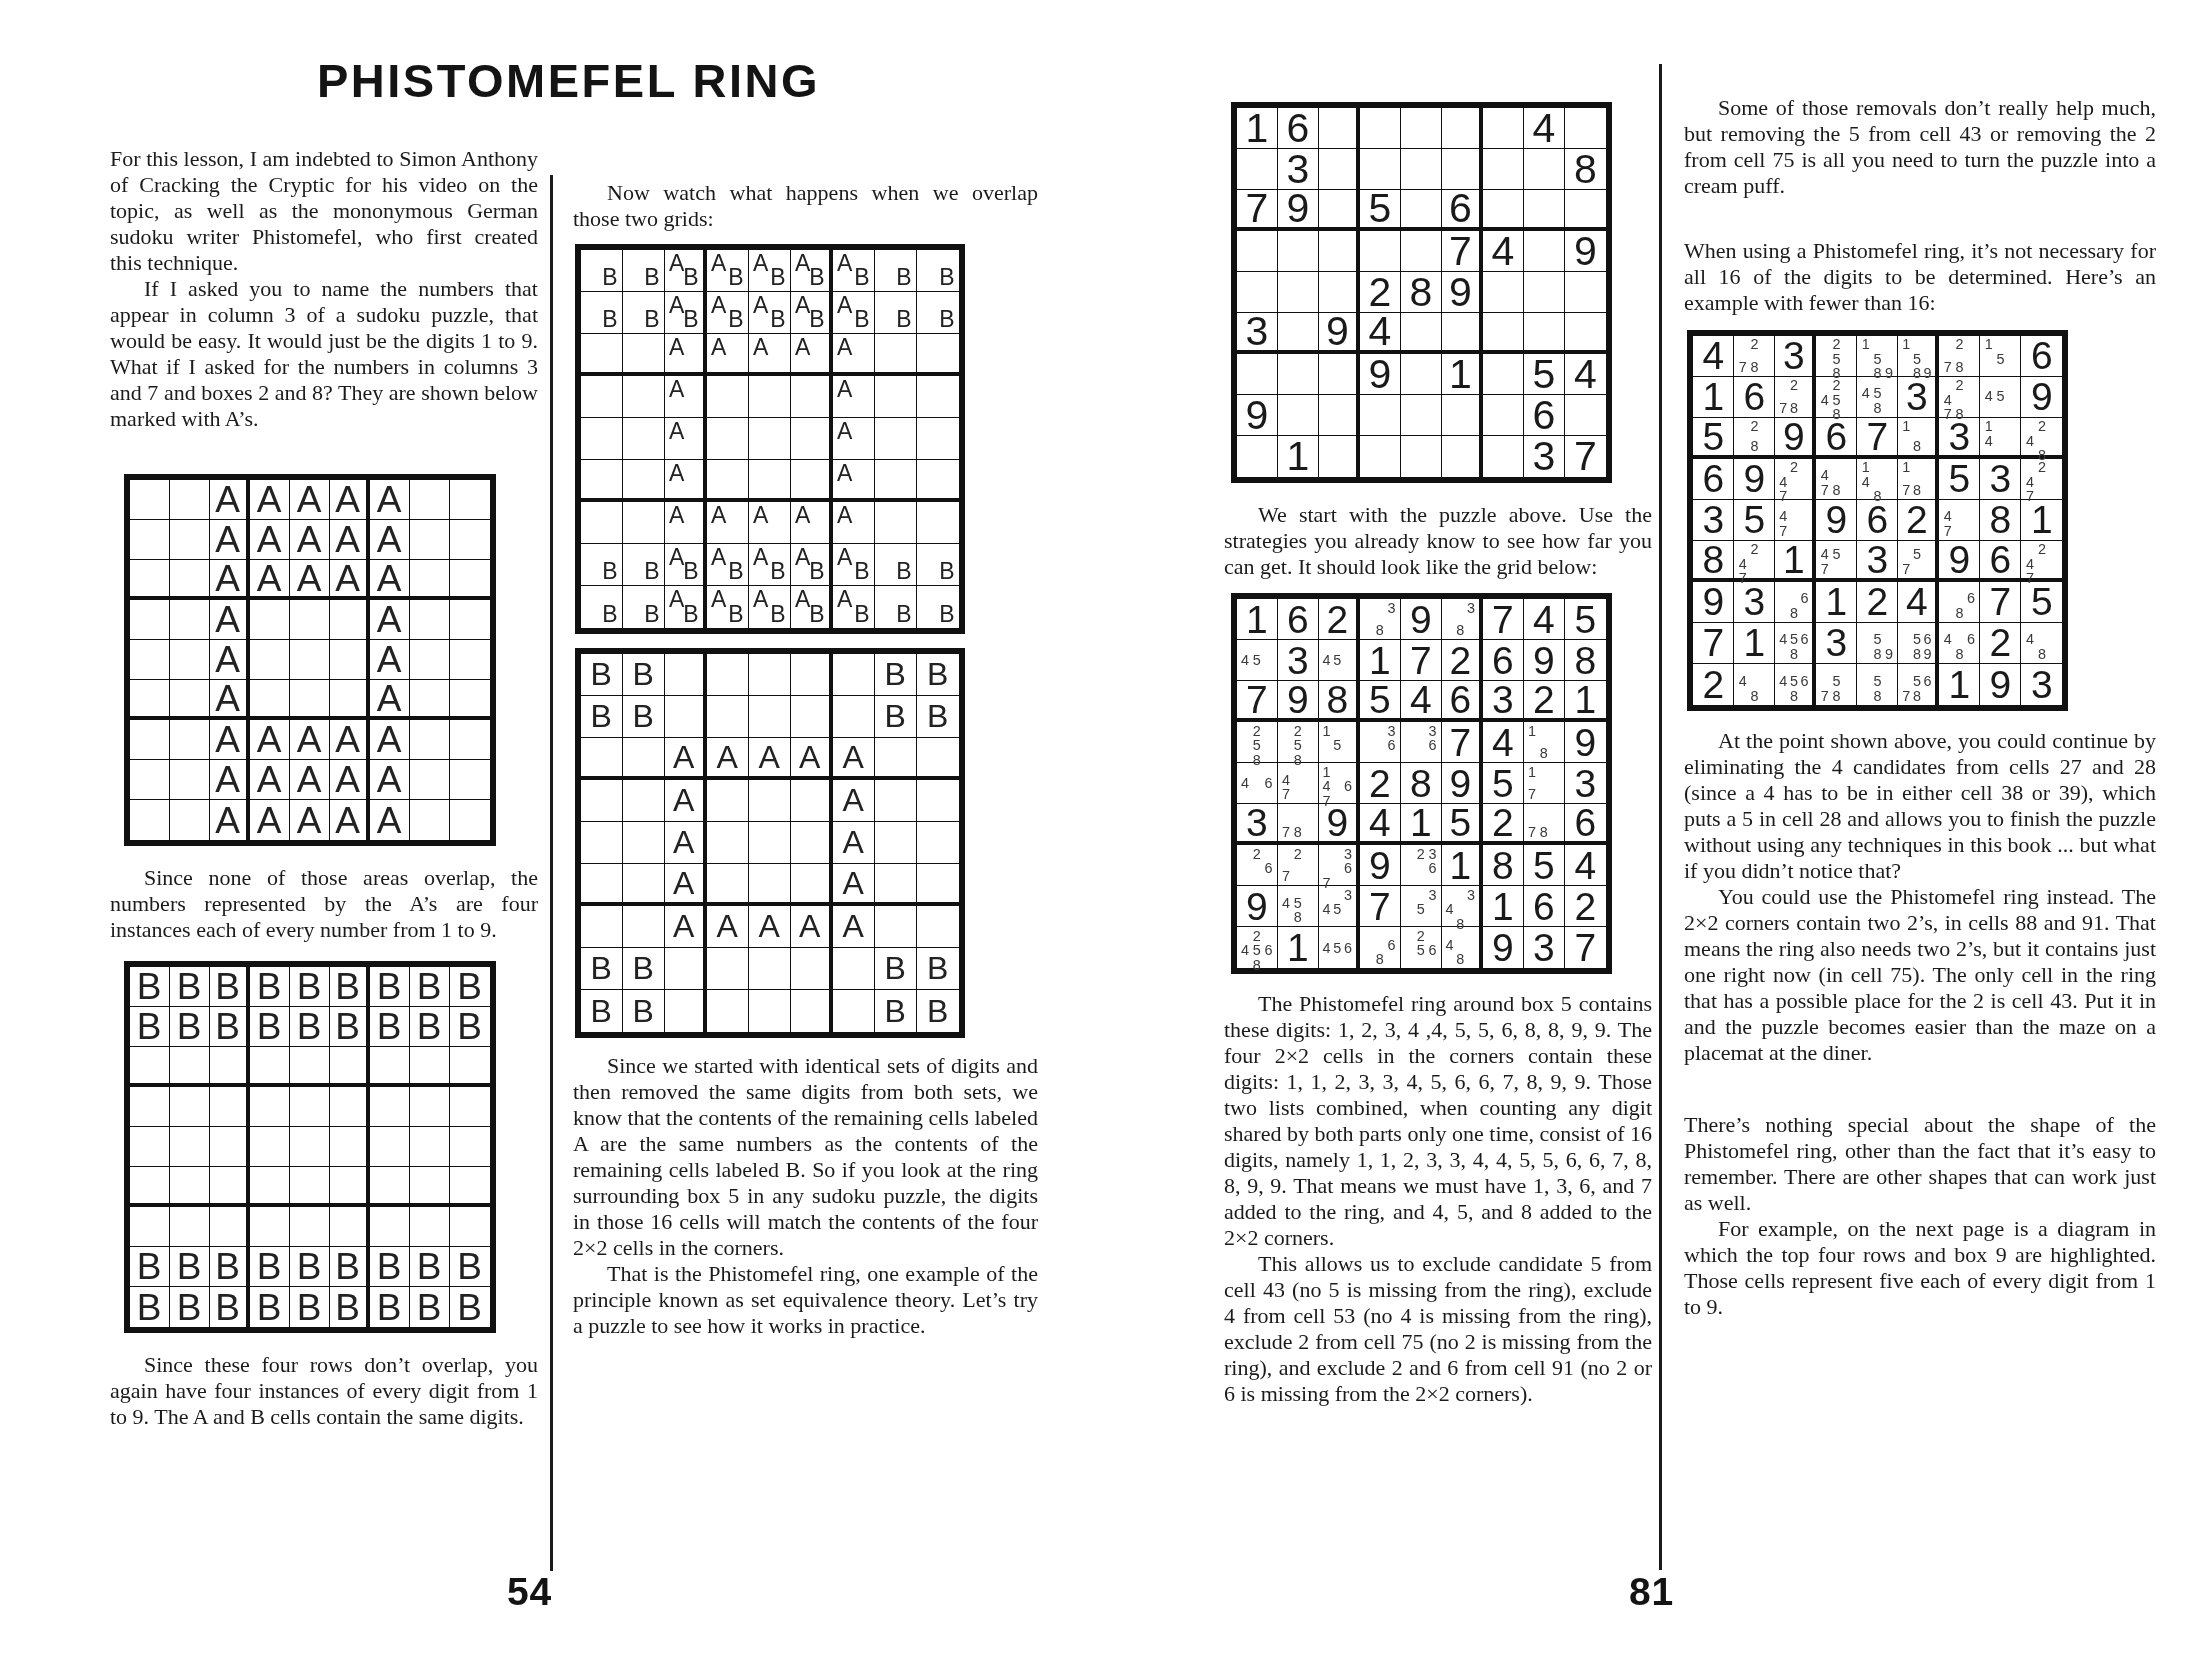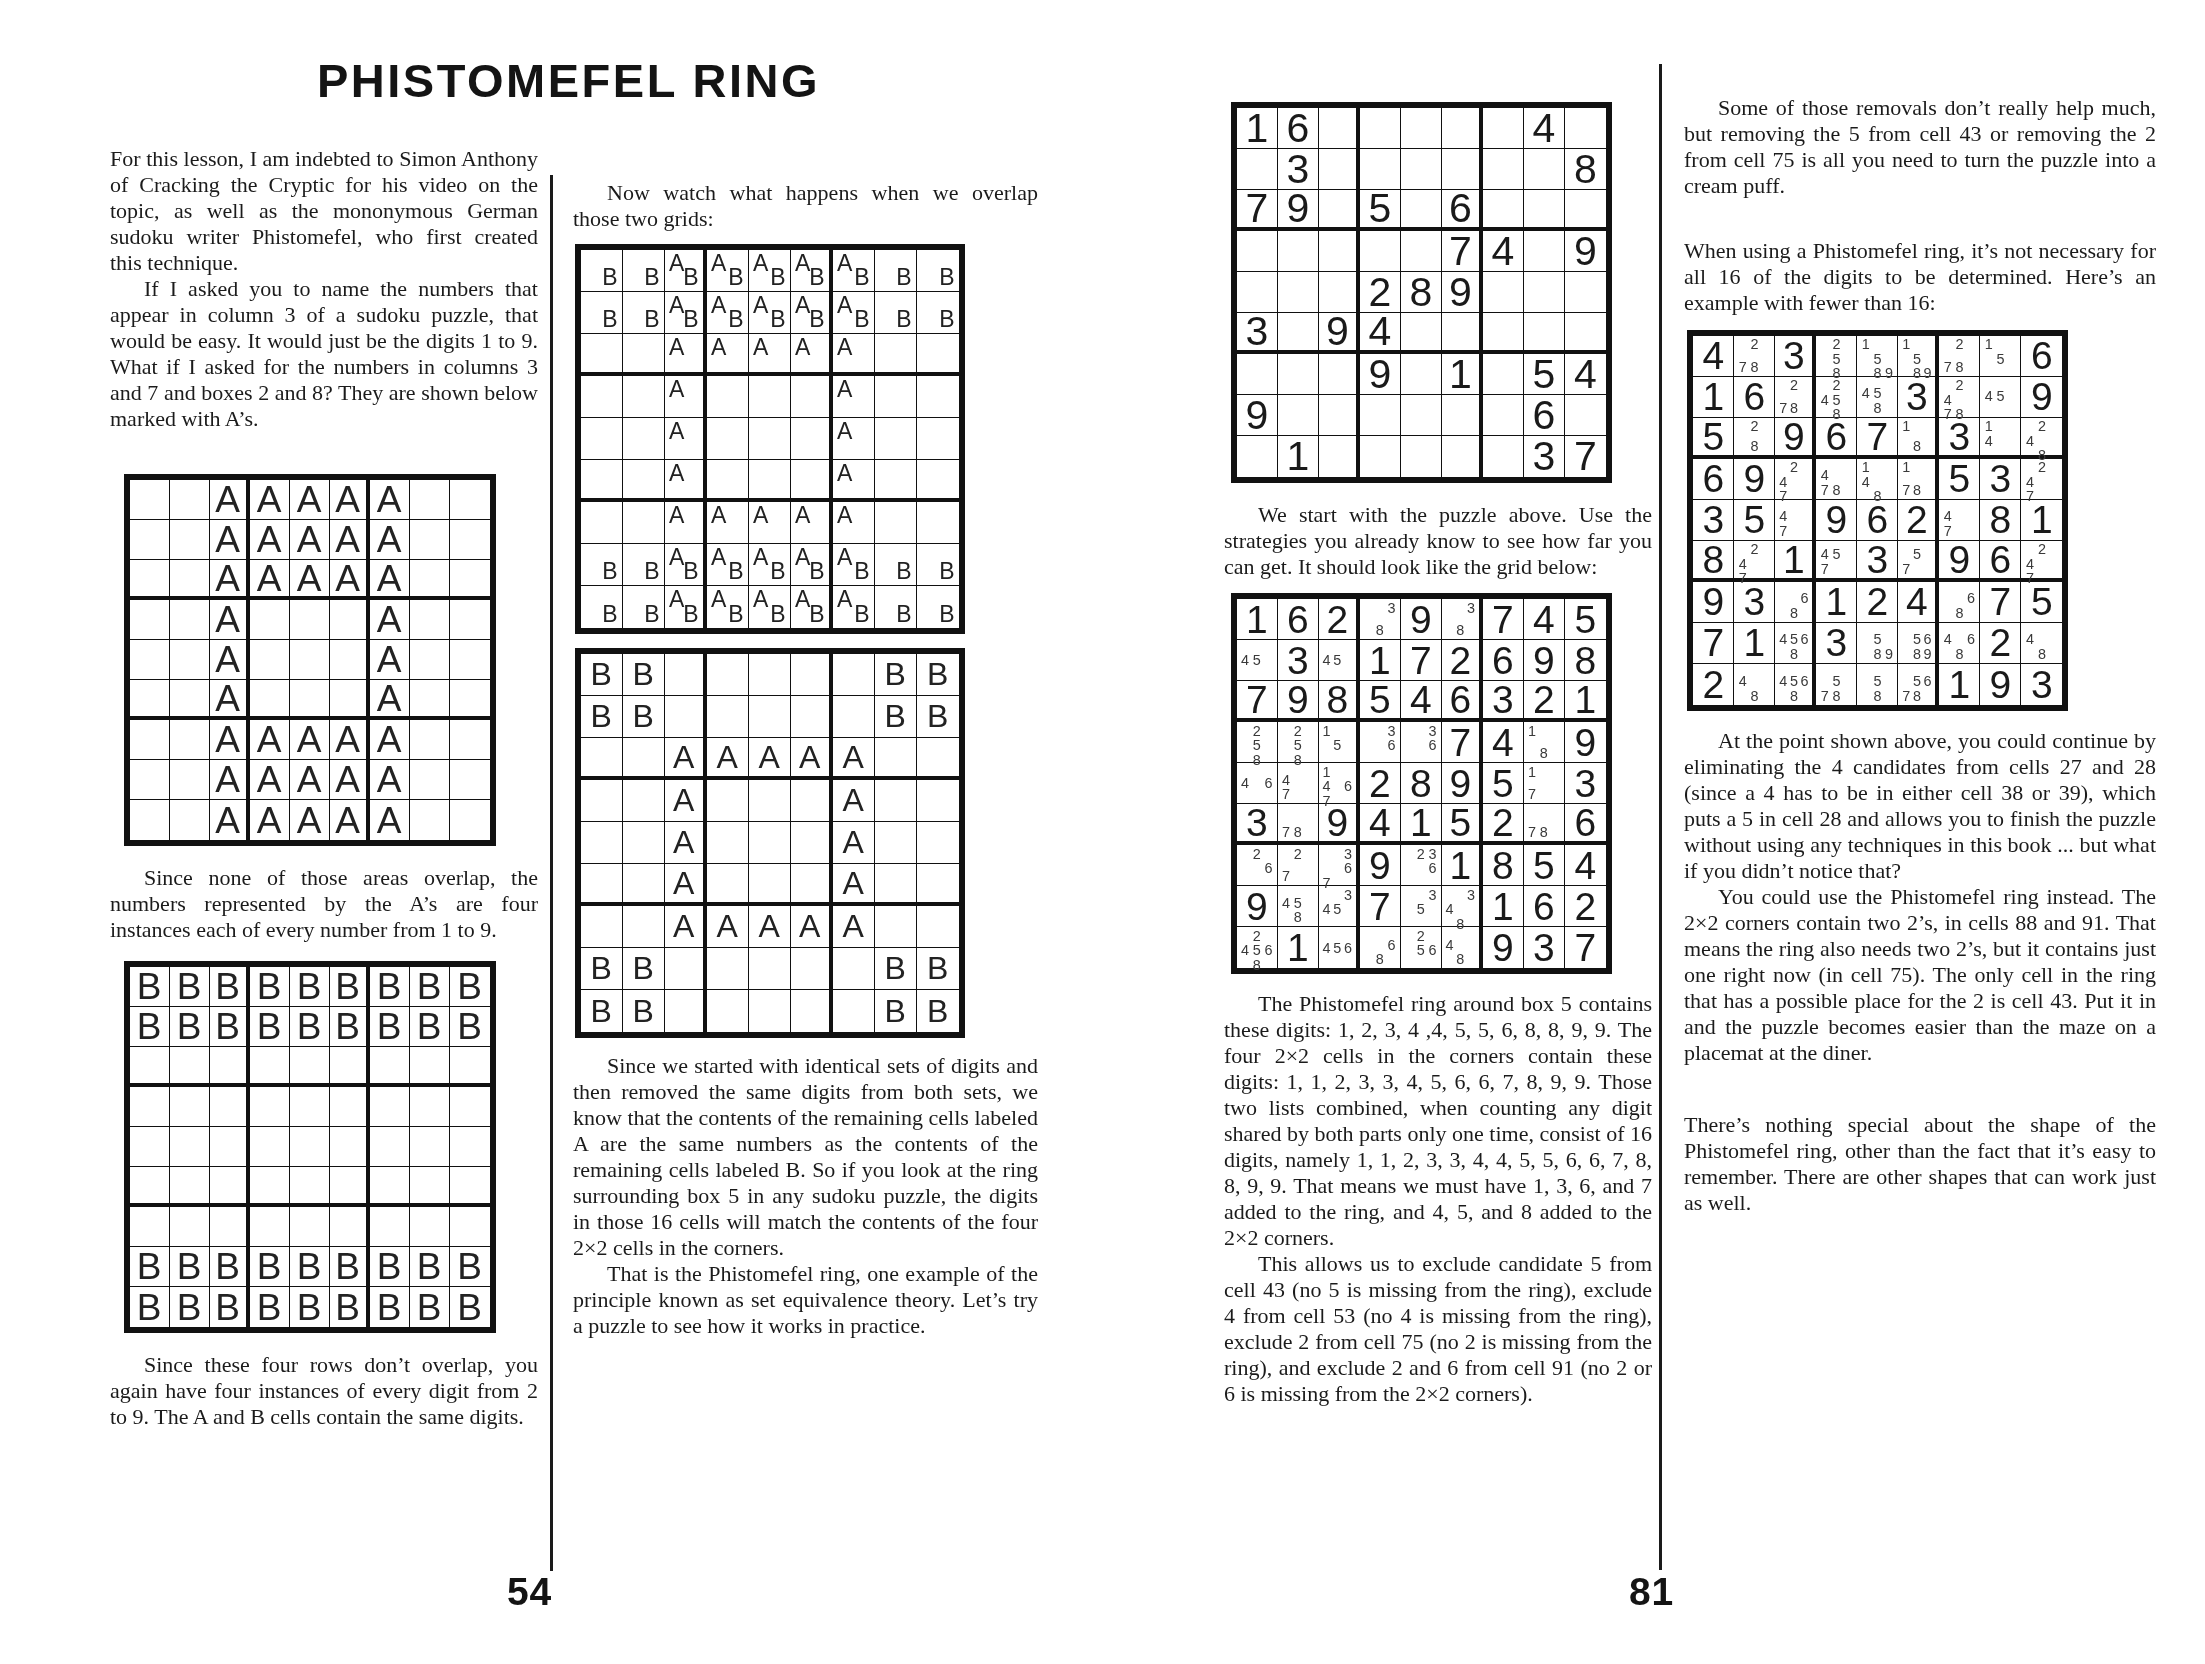--- a/index.html
+++ b/index.html
@@ -355,21 +355,21 @@
       <div class="cell lb">
         <span class="letter" style="font-size: 37px;">B</span>
       </div>
       <div class="cell lb">
         <span class="letter" style="font-size: 37px;">B</span>
       </div>
       <div class="cell lr lb">
         <span class="letter" style="font-size: 37px;">B</span>
       </div>
     </div>
-  <p class="ind" style="margin-top:18.7px;">Since these four rows don’t overlap, you again have four instances of every digit from 2 to 9. The A and B cells contain the same digits.</p>
+  <p class="ind" style="margin-top:18.7px;">Since these four rows don’t overlap, you again have four instances of every digit from 1 to 9. The A and B cells contain the same digits.</p>
 </div>
 
 <div class="vrule" style="left:550px;top:175px;height:1396px;"></div>
 
 <div class="col" style="left:573px;top:180px;width:465px;">
   <p class="ind">Now watch what happens when we overlap those two grids:</p>
   <div class="sudoku" id="grid-overlap" style="margin-top: 12px; margin-left: 1.7px; grid-template-columns: repeat(9, 42px); grid-template-rows: repeat(9, 42px);">
       <div class="cell">
         <span class="letter pb" style="font-size: 23px;">B</span>
       </div>
@@ -2033,16 +2033,17 @@
       <div class="cell lb">
         <span class="big" style="font-size: 39px;">9</span>
       </div>
       <div class="cell lr lb">
         <span class="big" style="font-size: 39px;">3</span>
       </div>
     </div>
   <p class="ind" style="margin-top:17px;">At the point shown above, you could continue by eliminating the 4 candidates from cells 27 and 28 (since a 4 has to be in either cell 38 or 39), which puts a 5 in cell 28 and allows you to finish the puzzle without using any techniques in this book ... but what if you didn’t notice that?</p>
   <p class="ind">You could use the Phistomefel ring instead. The 2×2 corners contain two 2’s, in cells 88 and 91. That means the ring also needs two 2’s, but it contains just one right now (in cell 75). The only cell in the ring that has a possible place for the 2 is cell 43. Put it in and the puzzle becomes easier than the maze on a placemat at the diner.</p>
   <p style="margin-top:46px;">There’s nothing special about the shape of the Phistomefel ring, other than the fact that it’s easy to remember. There are other shapes that can work just as well.</p>
+  <p class="ind">For example, on the next page is a diagram in which the top four rows and box 9 are highlighted. Those cells represent five each of every digit from 1 to 9.</p>
 </div>
 
 <div class="pagenum" style="left:1629px;top:1570px;">81</div>
 
 
 </body></html>

